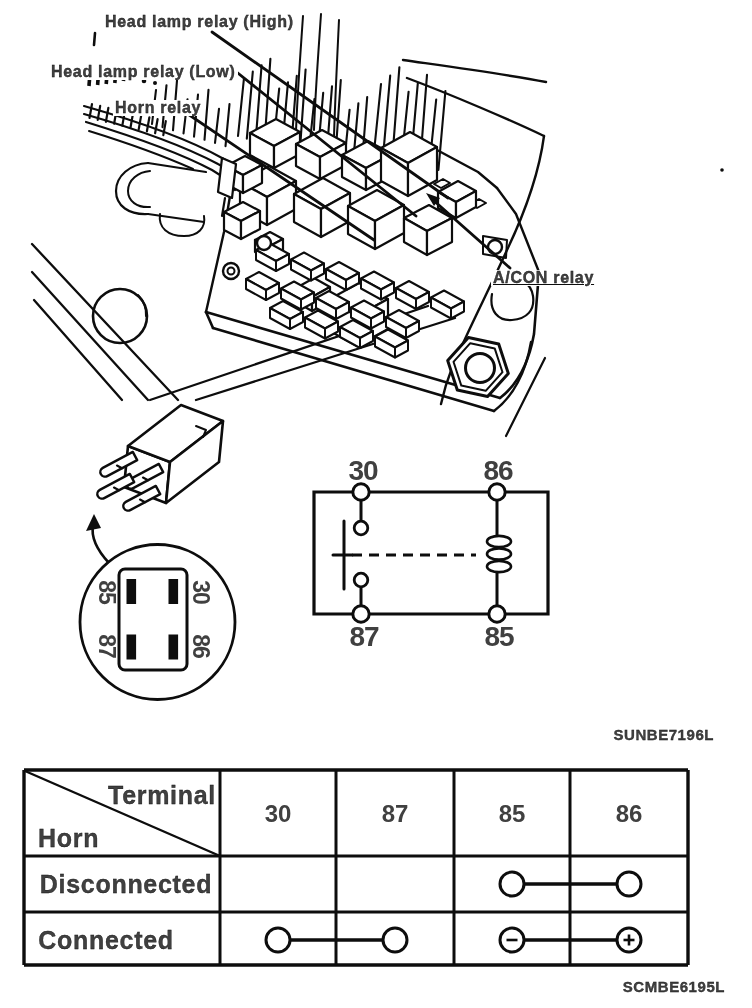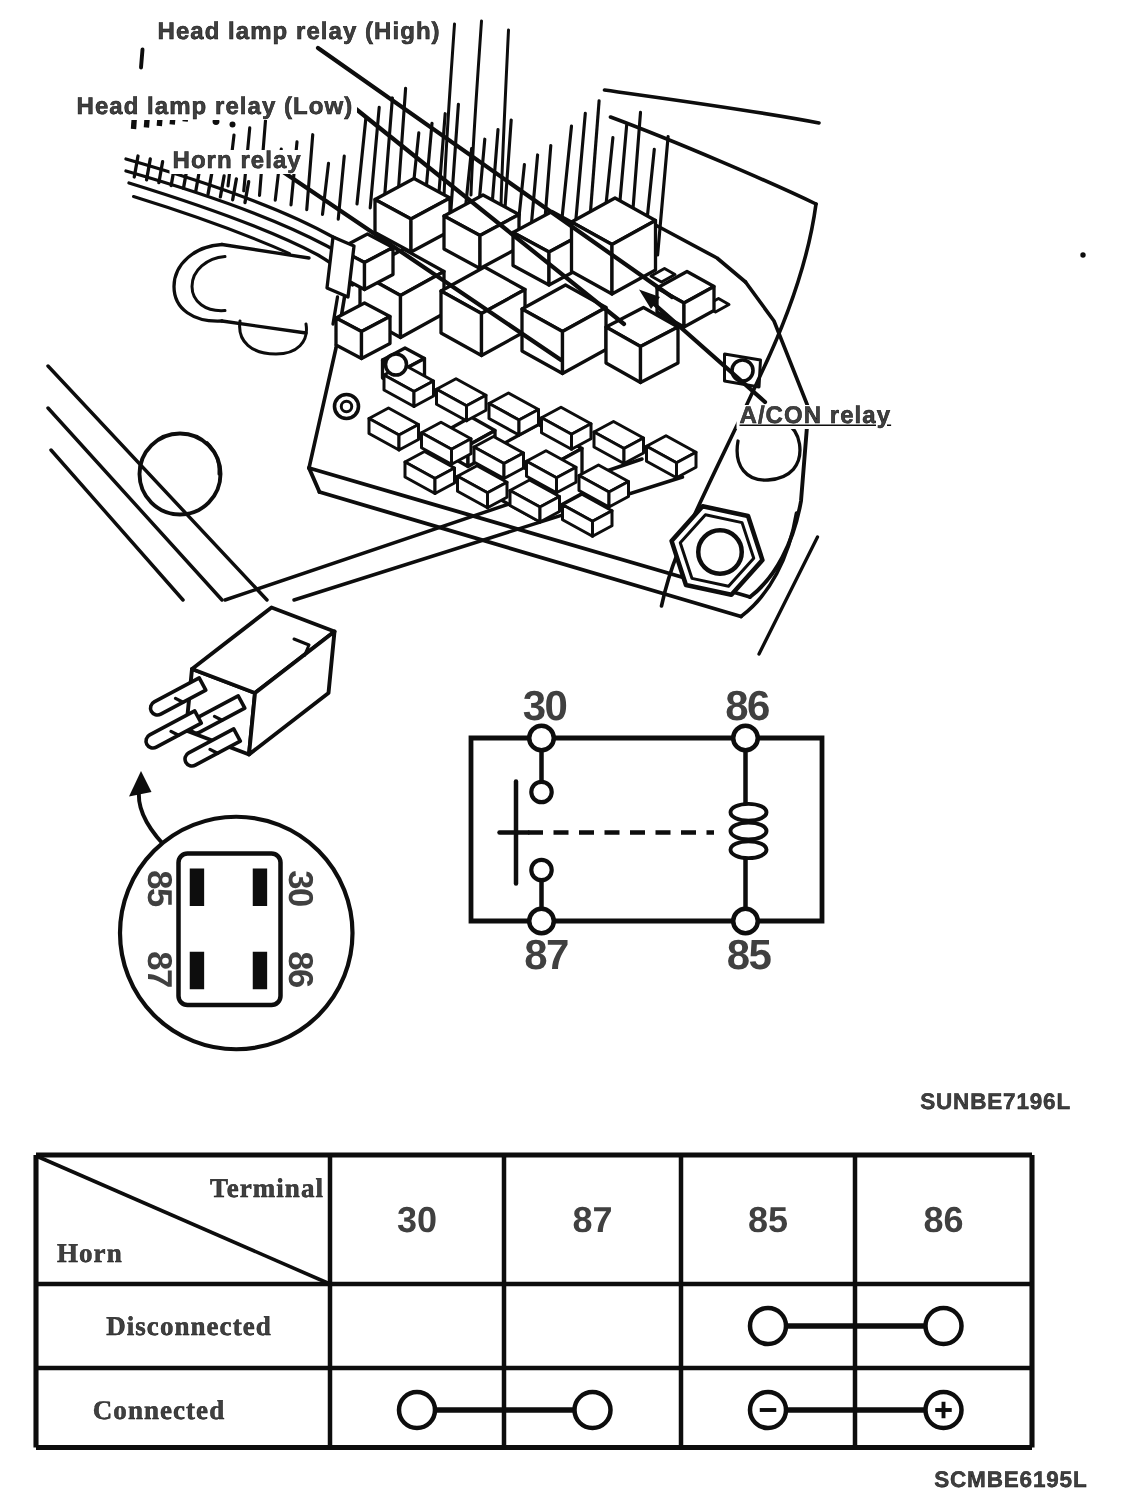--- a/index.html
+++ b/index.html
@@ -5,21 +5,21 @@
   html,body{margin:0;padding:0;background:#fff;}
   #page{position:relative;width:752px;height:1008px;background:#fff;overflow:hidden;
         font-family:"Liberation Sans",sans-serif;font-weight:bold;color:#404040;}
   #art{position:absolute;left:0;top:0;}
   .lbl{position:absolute;white-space:nowrap;line-height:1;letter-spacing:-0.2px;}
   .fig-lbl{font-size:16px;letter-spacing:0.7px;background:#fff;padding:0 2px;-webkit-text-stroke:0.35px #0d0d0d;}
   .code{font-size:15px;letter-spacing:0.55px;-webkit-text-stroke:0.3px #0d0d0d;}
   .schem-lbl{font-size:28px;letter-spacing:-1px;transform:translate(-50%,-50%);}
   .pin-lbl{font-size:23px;letter-spacing:-1px;transform:translate(-50%,-50%) rotate(90deg);}
   .tbl-head{font-size:24px;letter-spacing:0px;transform:translate(-50%,-50%);}
-  .tbl-txt{font-size:18px;letter-spacing:0.7px;font-family:Liberation Serif, serif;-webkit-text-stroke:0.3px #0d0d0d;}
+  .tbl-txt{font-size:25px;letter-spacing:0.7px;-webkit-text-stroke:0.3px #0d0d0d;}
   .ctr{transform:translate(-50%,-50%);}
 </style>
 </head>
 <body>
 
 <div id="page">
 
   <svg id="art" width="752" height="1008" viewBox="0 0 752 1008">
 <g id="fig1">
 <path d="M403,60 C445,66 505,74 546,82" fill="none" stroke="#0d0d0d" stroke-width="2.4" stroke-linecap="round" stroke-linejoin="round"></path>

